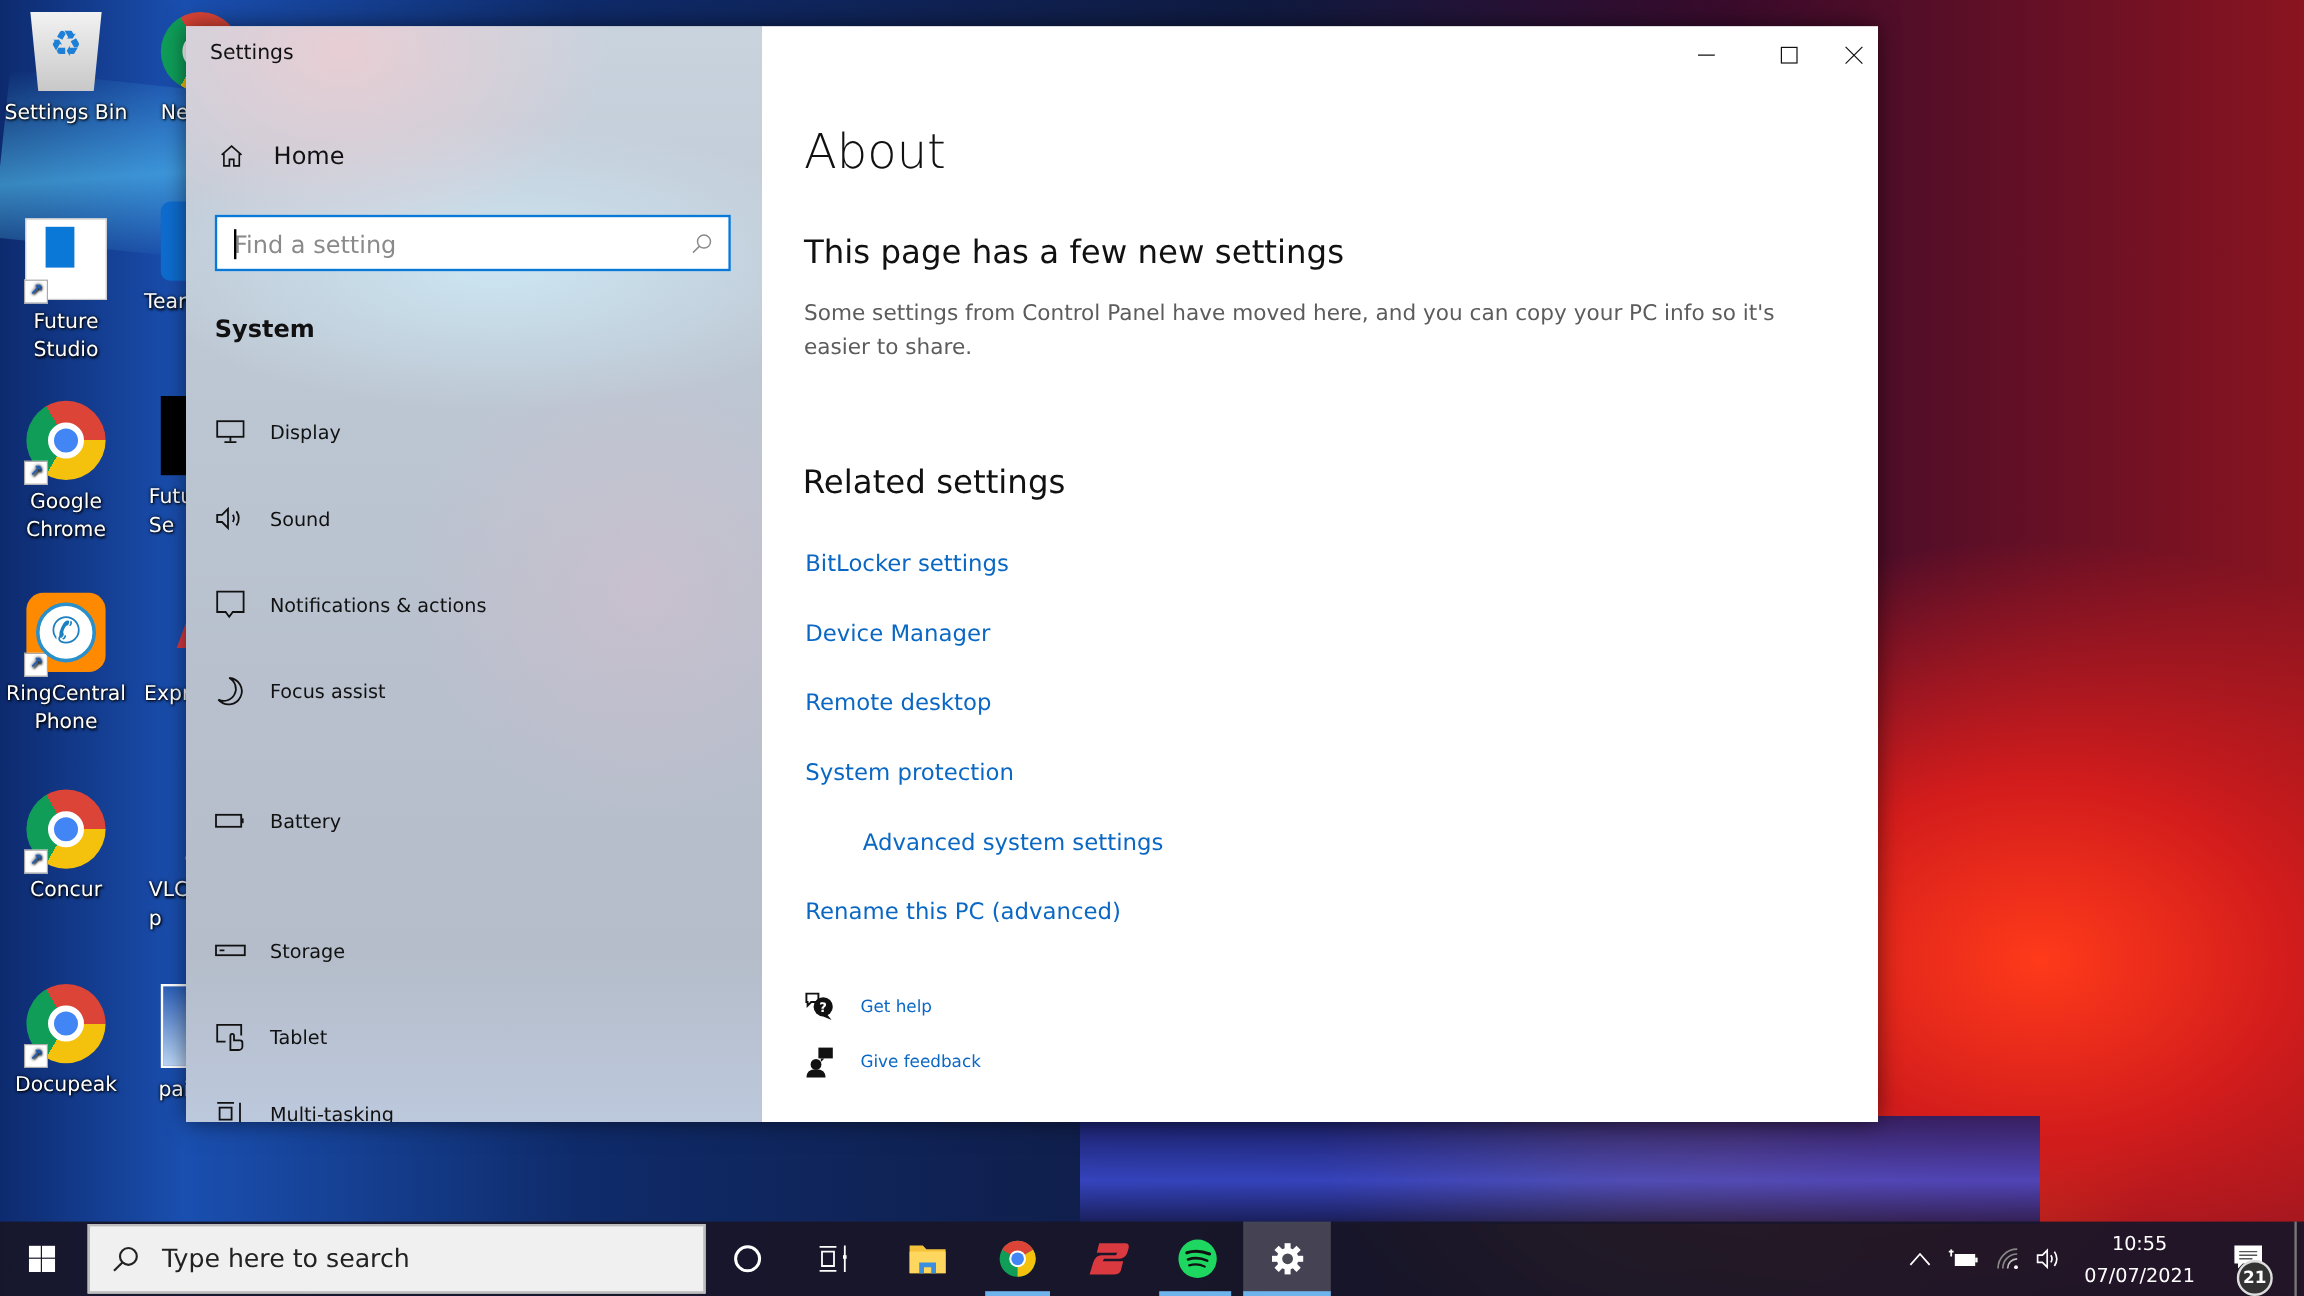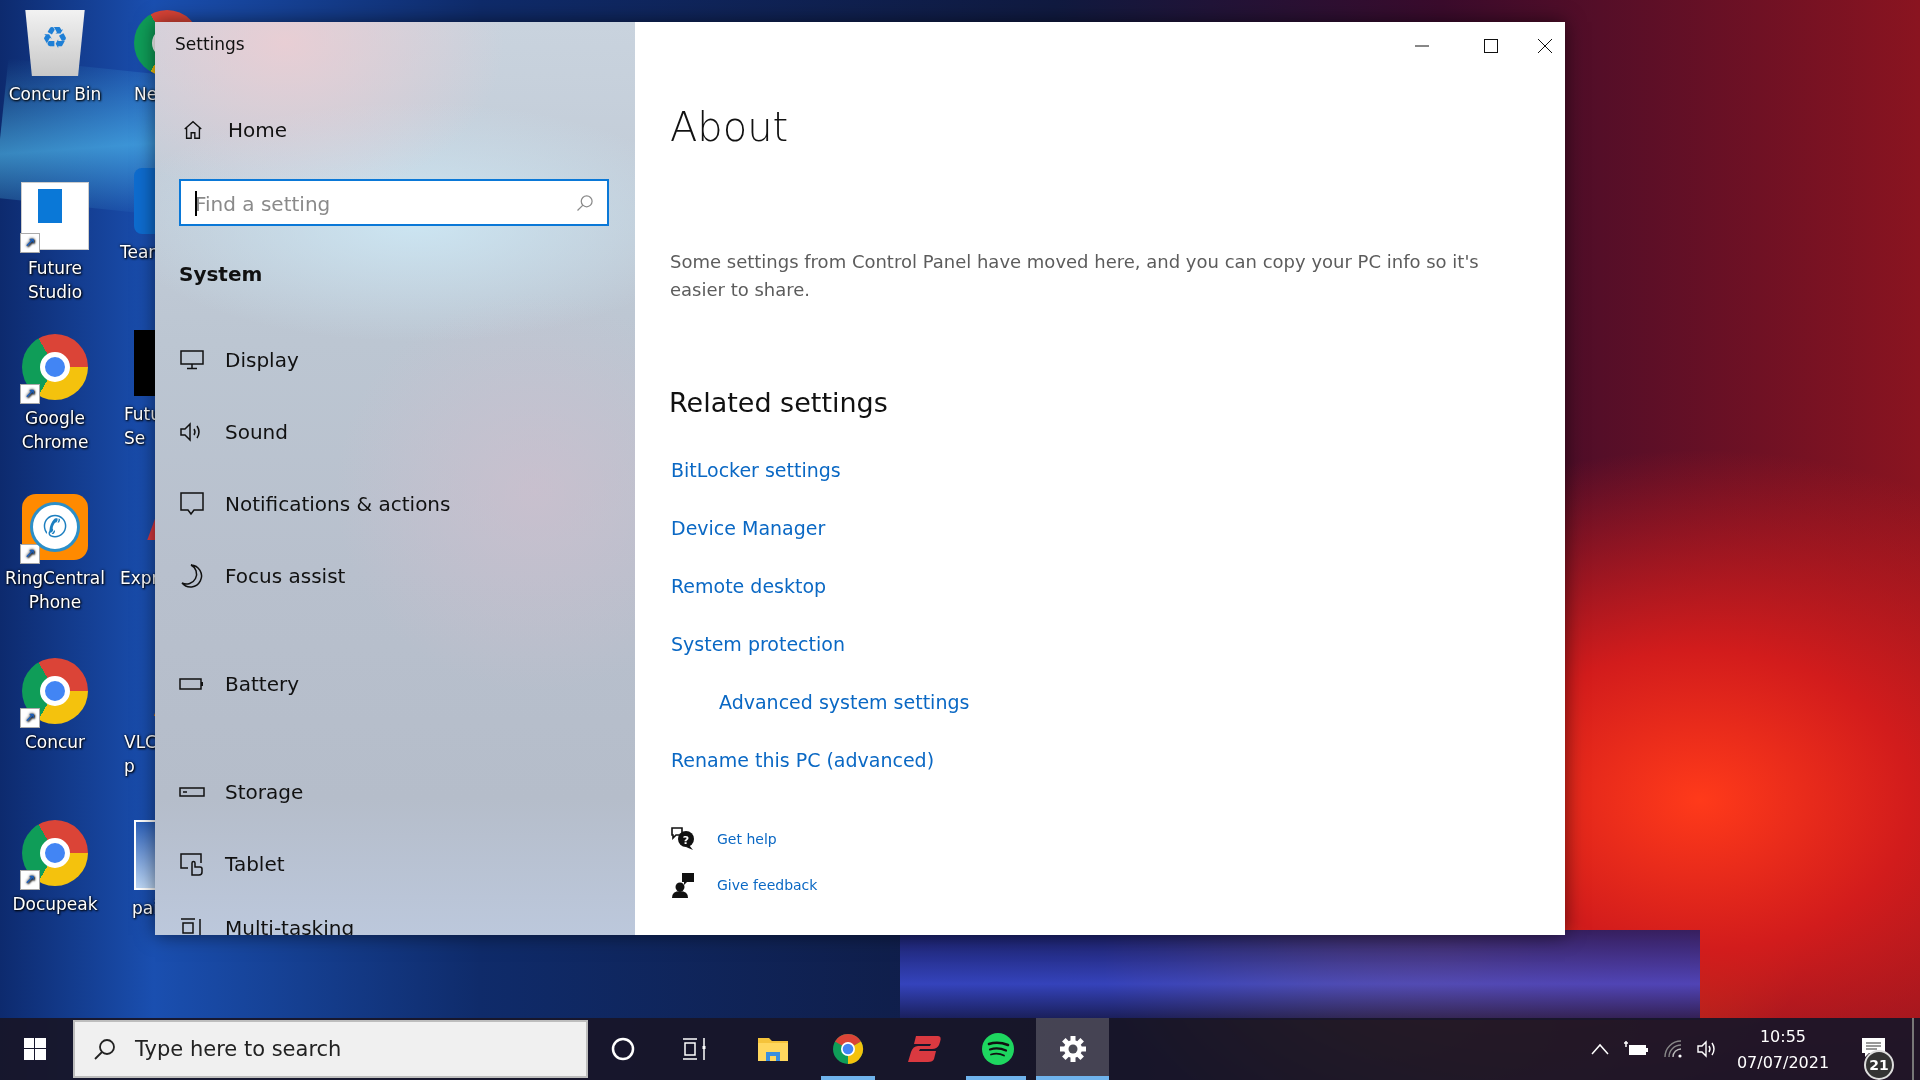--- a/index.html
+++ b/index.html
@@ -37,21 +37,21 @@
   .home .ico{width:22px;height:22px;margin-right:24px;}
   .home span.lbl{font-size:20px;color:#111;}
   .search{position:absolute;left:24px;top:157px;width:430px;height:47px;box-sizing:border-box;border:2px solid #0a78d7;background:#fff;}
   .search input{border:none;outline:none;background:transparent;width:370px;height:43px;margin-left:12px;font-size:20px;color:#111;font-family:"DejaVu Sans","Liberation Sans",sans-serif;}
   .search input::placeholder{color:#8a8a8a;}
   .caret{position:absolute;left:14px;top:10px;width:2px;height:25px;background:#000;}
   .search .sicon{position:absolute;right:12px;top:12px;width:20px;height:20px;}
   .section{position:absolute;left:24px;top:240px;font-size:20px;font-weight:bold;color:#111;}
   .nav{position:absolute;left:0;width:480px;height:60px;display:flex;align-items:center;cursor:pointer;}
   .nav .ico{width:26px;height:26px;margin-left:24px;margin-right:20px;display:flex;align-items:center;justify-content:center;}
-  .nav .lbl{font-size:20px;color:#111;}
+  .nav .lbl{font-size:16px;color:#111;}
 
   .content{position:absolute;left:480px;top:0;width:930px;height:913px;background:#fff;}
   .ctl{position:absolute;top:0;width:69px;height:48px;display:flex;align-items:center;justify-content:center;cursor:pointer;}
   .about{position:absolute;left:35px;top:82px;font-size:40px;font-weight:300;color:#111;font-family:"DejaVu Sans","Liberation Sans",sans-serif;}
   .h2{position:absolute;left:35px;top:173px;font-size:27px;color:#111;}
   .desc{position:absolute;left:35px;top:226px;width:860px;font-size:18px;line-height:28px;color:#5c5c5c;}
   .h2b{position:absolute;left:34px;top:365px;font-size:27px;color:#111;}
   .link{position:absolute;left:36px;font-size:19px;color:#0a68c4;cursor:pointer;}
   .help{position:absolute;left:34px;display:flex;align-items:center;cursor:pointer;}
   .help .ico{width:28px;height:28px;margin-right:20px;}
@@ -68,21 +68,21 @@
   .badge{position:absolute;left:1864px;top:32px;width:26px;height:26px;border-radius:50%;background:#333;border:2px solid #ddd;color:#fff;font-size:14px;line-height:26px;text-align:center;font-weight:bold;}
 </style>
 </head>
 <body>
 
 <div class="band"></div>
 <div class="cityscape"></div>
 
 <div class="dicon" style="left:0;top:10px;">
   <div class="img bin"></div>
-  <div>Concur Bin</div>
+  <div>Settings Bin</div>
 </div>
 <div class="dicon" style="left:0;top:182px;">
   <div class="img fstudio">
       <span class="shortcut">↗</span>
     </div>
   <div>Future Studio</div>
 </div>
 <div class="dicon" style="left:0;top:334px;">
   <div class="img chrome">
       <span class="shortcut">↗</span>
@@ -247,20 +247,21 @@
         </svg>
     </div>
     <div class="ctl" style="left:890px;width:40px;">
       <svg width="16" height="16" viewBox="0 0 16 16">
           <line x1="1" y1="1" x2="15" y2="15" stroke="#111" stroke-width="1"></line>
           <line x1="15" y1="1" x2="1" y2="15" stroke="#111" stroke-width="1"></line>
         </svg>
     </div>
 
     <div class="about">About</div>
+    <div class="h2">This page has a few new settings</div>
     <div class="desc">Some settings from Control Panel have moved here, and you can copy your PC info so it's easier to share.</div>
     <div class="h2b">Related settings</div>
 
     <div class="link" style="top:437px;">BitLocker settings</div>
     <div class="link" style="top:495px;">Device Manager</div>
     <div class="link" style="top:553px;">Remote desktop</div>
     <div class="link" style="top:611px;">System protection</div>
     <div class="link" style="top:669px;margin-left:48px;">Advanced system settings</div>
     <div class="link" style="top:727px;">Rename this PC (advanced)</div>
 

